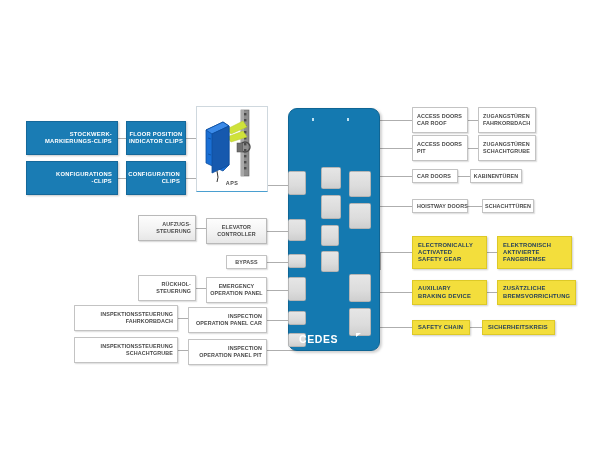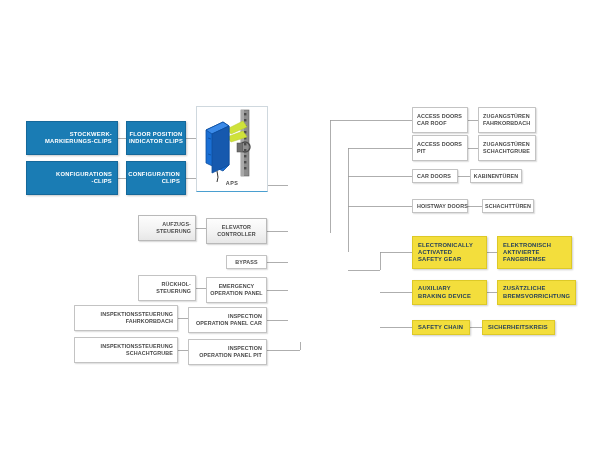--- a/index.html
+++ b/index.html
@@ -284,20 +284,44 @@
   </div>
   <div class="box white al-r" style="left:74px; top:337px; width:104px; height:26px;">
     <span class="ln">INSPEKTIONSSTEUERUNG</span>
     <span class="ln">SCHACHTGRUBE</span>
   </div>
   <div class="box white al-r" style="left:188px; top:339px; width:79px; height:26px;">
     <span class="ln">INSPECTION</span>
     <span class="ln">OPERATION PANEL PIT</span>
   </div>
 
+  <div id="panel">
+    <div class="dash" style="left:23px; top:9px; height:218px;"></div>
+    <div class="dash" style="left:58px; top:9px; height:218px;"></div>
+
+    <div class="blk" style="left:-1px; top:62px;  width:18px; height:24px;"></div>
+    <div class="blk" style="left:-1px; top:110px; width:18px; height:22px;"></div>
+    <div class="blk" style="left:-1px; top:145px; width:18px; height:14px;"></div>
+    <div class="blk" style="left:-1px; top:168px; width:18px; height:24px;"></div>
+    <div class="blk" style="left:-1px; top:202px; width:18px; height:14px;"></div>
+    <div class="blk" style="left:-1px; top:224px; width:18px; height:14px;"></div>
+
+    <div class="blk" style="left:32px; top:116px; width:18px; height:21px;"></div>
+    <div class="blk" style="left:32px; top:142px; width:18px; height:21px;"></div>
+    <div class="blk" style="left:32px; top:58px;  width:20px; height:22px;"></div>
+    <div class="blk" style="left:32px; top:86px;  width:20px; height:24px;"></div>
+
+    <div class="blk" style="left:60px; top:62px;  width:22px; height:26px;"></div>
+    <div class="blk" style="left:60px; top:94px;  width:22px; height:26px;"></div>
+    <div class="blk" style="left:60px; top:165px; width:22px; height:28px;"></div>
+    <div class="blk" style="left:60px; top:199px; width:22px; height:28px;"></div>
+
+    <div id="cedes-logo">CEDES</div>
+    <div id="cedes-mark"></div>
+  </div>
 
   <div class="box white al-l" style="left:412px; top:107px; width:56px; height:26px;">
     <span class="ln">ACCESS DOORS</span>
     <span class="ln">CAR ROOF</span>
   </div>
   <div class="box white al-l" style="left:478px; top:107px; width:58px; height:26px;">
     <span class="ln">ZUGANGSTÜREN</span>
     <span class="ln">FAHRKORBDACH</span>
   </div>
   <div class="box white al-l" style="left:412px; top:135px; width:56px; height:26px;">

